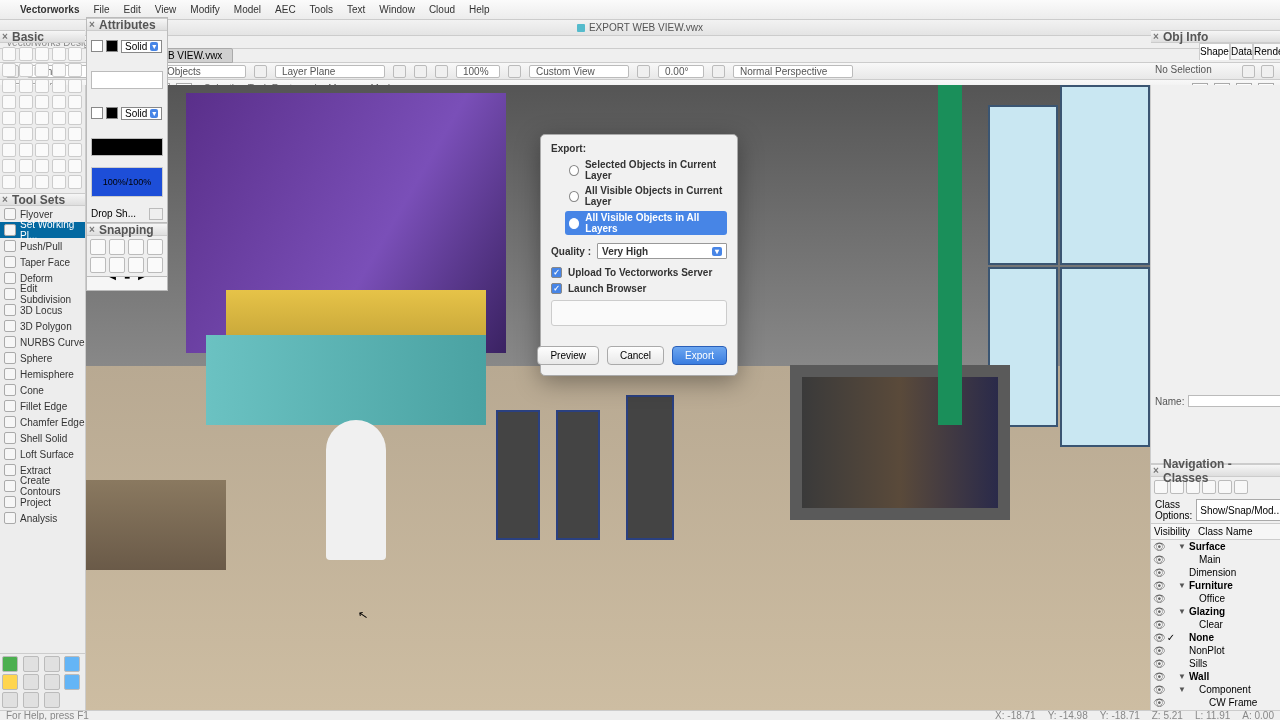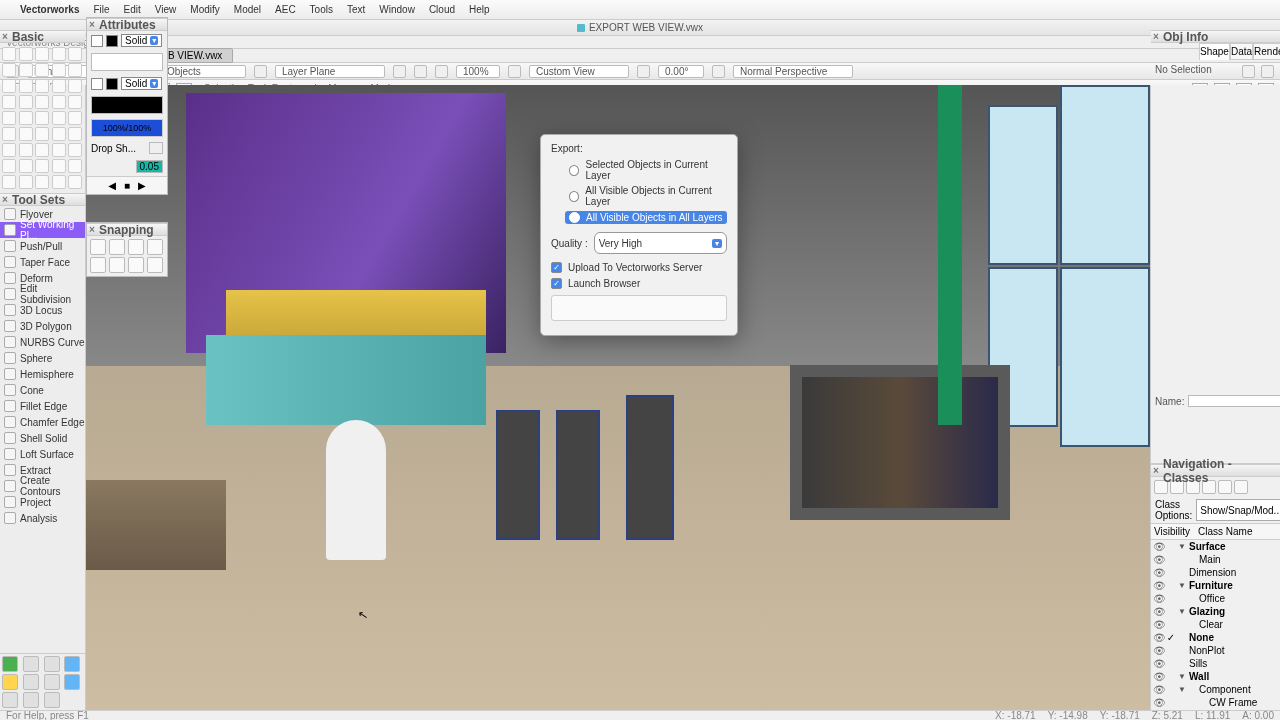--- a/index.html
+++ b/index.html
@@ -22,30 +22,30 @@
 .toolbar2{height:18px;background:linear-gradient(#f8f8f8,#e8e8e8);border-bottom:1px solid #ccc;display:flex;align-items:center;padding:0 6px;gap:6px;font-size:10px;color:#666;}
 .tb-rect{width:16px;height:12px;border:1px solid #aaa;background:#fdfdfd;}
 .main{position:absolute;top:85px;left:0;right:0;bottom:10px;display:flex;}
 .leftcol{width:86px;background:#ededed;border-right:1px solid #ccc;display:flex;flex-direction:column;}
 .panel-head{height:13px;background:linear-gradient(#f6f6f6,#dedede);border-top:1px solid #ccc;border-bottom:1px solid #ccc;font-size:12px;color:#555;padding-left:12px;display:flex;align-items:center;position:relative;font-weight:bold;}
 .panel-head::before{content:"×";position:absolute;left:2px;top:0;font-size:10px;color:#777;}
 .basic-grid{padding:4px 2px;display:grid;grid-template-columns:repeat(5,1fr);gap:2px;}
 .basic-grid .cell{width:14px;height:14px;border:1px solid #ccc;background:#fafafa;border-radius:2px;display:flex;align-items:center;justify-content:center;font-size:10px;color:#555;}
 .toolset-rows{flex:1;overflow:hidden;}
 .ts-row{height:16px;display:flex;align-items:center;padding-left:4px;gap:4px;font-size:9px;color:#333;}
-.ts-row.sel{background:#8b5cf6;color:#fff;}
+.ts-row.sel{background:#0369a1;color:#fff;}
 .ts-icon{width:12px;height:12px;border:1px solid #aaa;background:#f6f6f6;border-radius:2px;flex-shrink:0;}
 .leftbottom{display:grid;grid-template-columns:repeat(4,1fr);gap:2px;padding:2px;border-top:1px solid #ccc;}
 .leftbottom .lb{width:16px;height:16px;border:1px solid #bbb;border-radius:2px;}
 .lb.g{background:#4caf50;}
 .lb.y{background:#ffd54f;}
 .lb.b{background:#64b5f6;}
 .lb.gy{background:#e0e0e0;}
 .attr-panel{position:absolute;left:86px;top:17px;width:82px;background:#efefef;border:1px solid #bbb;z-index:5;}
-.attr-panel .row{display:flex;align-items:center;padding:3px 4px;gap:3px;font-size:9px;}
+.attr-panel .row{display:flex;align-items:flex-start;padding:9px 4px;gap:3px;font-size:9px;}
 .swatch{width:12px;height:12px;border:1px solid #888;}
 .sw-black{background:#000;}
 .sw-white{background:#fff;}
 .dd{background:#fff;border:1px solid #888;font-size:9px;padding:0 3px;height:13px;display:flex;align-items:center;}
 .dd .arr{background:#4785e6;color:#fff;padding:0 2px;margin-left:3px;border-radius:2px;font-size:8px;}
 .canvas{flex:1;position:relative;background:#333;}
 .scene{position:absolute;inset:0;}
 .scene .floor{position:absolute;left:0;right:0;bottom:0;height:55%;background:linear-gradient(#b8a992,#cdbda2);}
 .scene .ceiling{position:absolute;left:0;right:0;top:0;height:45%;background:linear-gradient(#555,#888);}
 .scene .purplewall{position:absolute;left:100px;top:8px;width:320px;height:260px;background:linear-gradient(120deg,#5a2f8a,#7a4fb8 60%,#3a2262);}
@@ -72,29 +72,29 @@
 .class-list{max-height:170px;overflow:hidden;}
 .class-item{display:flex;align-items:center;font-size:9px;padding:1px 2px;}
 .class-item .vis{width:12px;text-align:center;color:#666;}
 .class-item .chk{width:12px;text-align:center;}
 .class-item .arrow{width:10px;text-align:center;font-size:8px;color:#555;}
 .class-item .nm{padding-left:2px;}
 .class-item.bold .nm{font-weight:bold;}
 .class-item.child .nm{padding-left:12px;}
 .dialog{position:absolute;left:540px;top:134px;width:198px;background:#f1f1f1;border:1px solid #aaa;border-radius:5px;box-shadow:0 6px 24px rgba(0,0,0,0.35);z-index:50;}
 .dialog-title{text-align:center;font-size:11px;padding:4px 0;background:linear-gradient(#f9f9f9,#e6e6e6);border-bottom:1px solid #ccc;border-radius:5px 5px 0 0;}
-.dialog-body{padding:8px 10px;font-size:10px;color:#333;}
+.dialog-body{padding:8px 10px;font-size:10px;color:#333;font-weight:bold;}
 .dialog-body .lbl{margin-bottom:5px;}
 .radio{display:flex;align-items:center;gap:6px;margin:4px 0 4px 18px;}
 .radio .r{width:11px;height:11px;border:1px solid #888;border-radius:50%;background:#fff;position:relative;}
 .radio.sel{background:#4785e6;color:#fff;border-radius:3px;padding:1px 4px;margin-left:14px;}
 .radio.sel .r{border-color:#fff;}
 .radio.sel .r::after{content:"";position:absolute;inset:2px;background:#fff;border-radius:50%;}
 .field{display:flex;align-items:center;gap:6px;margin:8px 0;}
-.select{flex:1;border:1px solid #999;background:#fff;height:22px;display:flex;align-items:center;padding:0 4px;font-size:10px;border-radius:6px;}
+.select{flex:1;border:1px solid #999;background:#fff;height:16px;display:flex;align-items:center;padding:0 4px;font-size:10px;border-radius:1px;}
 .select .arr{margin-left:auto;background:#4785e6;color:#fff;padding:0 3px;border-radius:2px;font-size:8px;}
 .check{display:flex;align-items:center;gap:6px;margin:5px 0;}
 .check .c{width:11px;height:11px;border:1px solid #888;border-radius:2px;background:#4785e6;color:#fff;display:flex;align-items:center;justify-content:center;font-size:8px;}
 .hintbox{height:26px;border:1px solid #ccc;background:#fafafa;border-radius:3px;margin:6px 0;}
 .dialog-buttons{display:flex;justify-content:flex-end;gap:8px;padding:6px 10px 10px;}
 .btn{border:1px solid #aaa;border-radius:4px;padding:3px 12px;font-size:10px;background:linear-gradient(#fefefe,#e8e8e8);}
 .btn.primary{background:linear-gradient(#6ca6f0,#3a7de0);color:#fff;border-color:#2a5fb8;}
 .statusbar{position:absolute;left:0;right:0;bottom:0;height:10px;background:#efefef;border-top:1px solid #ccc;display:flex;align-items:center;font-size:8px;color:#888;padding:0 6px;gap:30px;}
 .statusbar .right{margin-left:auto;display:flex;gap:12px;}
 .cursor{position:absolute;left:358px;top:608px;font-size:12px;color:#000;z-index:60;transform:rotate(-10deg);}
@@ -555,20 +555,25 @@
     <div class="check">
         <span class="c">✓</span>
         <span>Upload To Vectorworks Server</span>
       </div>
     <div class="check">
         <span class="c">✓</span>
         <span>Launch Browser</span>
       </div>
     <div class="hintbox"></div>
   </div>
+  <div class="dialog-buttons">
+    <button class="btn">Preview</button>
+    <button class="btn">Cancel</button>
+    <button class="btn primary">Export</button>
+  </div>
 </div>
 
 <div class="cursor">↖</div>
 
 <div class="statusbar">
   <span>For Help, press F1</span>
   <div class="right" id="coords">
       <span>X: -18.71</span>
       <span>Y: -14.98</span>
       <span>Y: -18.71</span>

